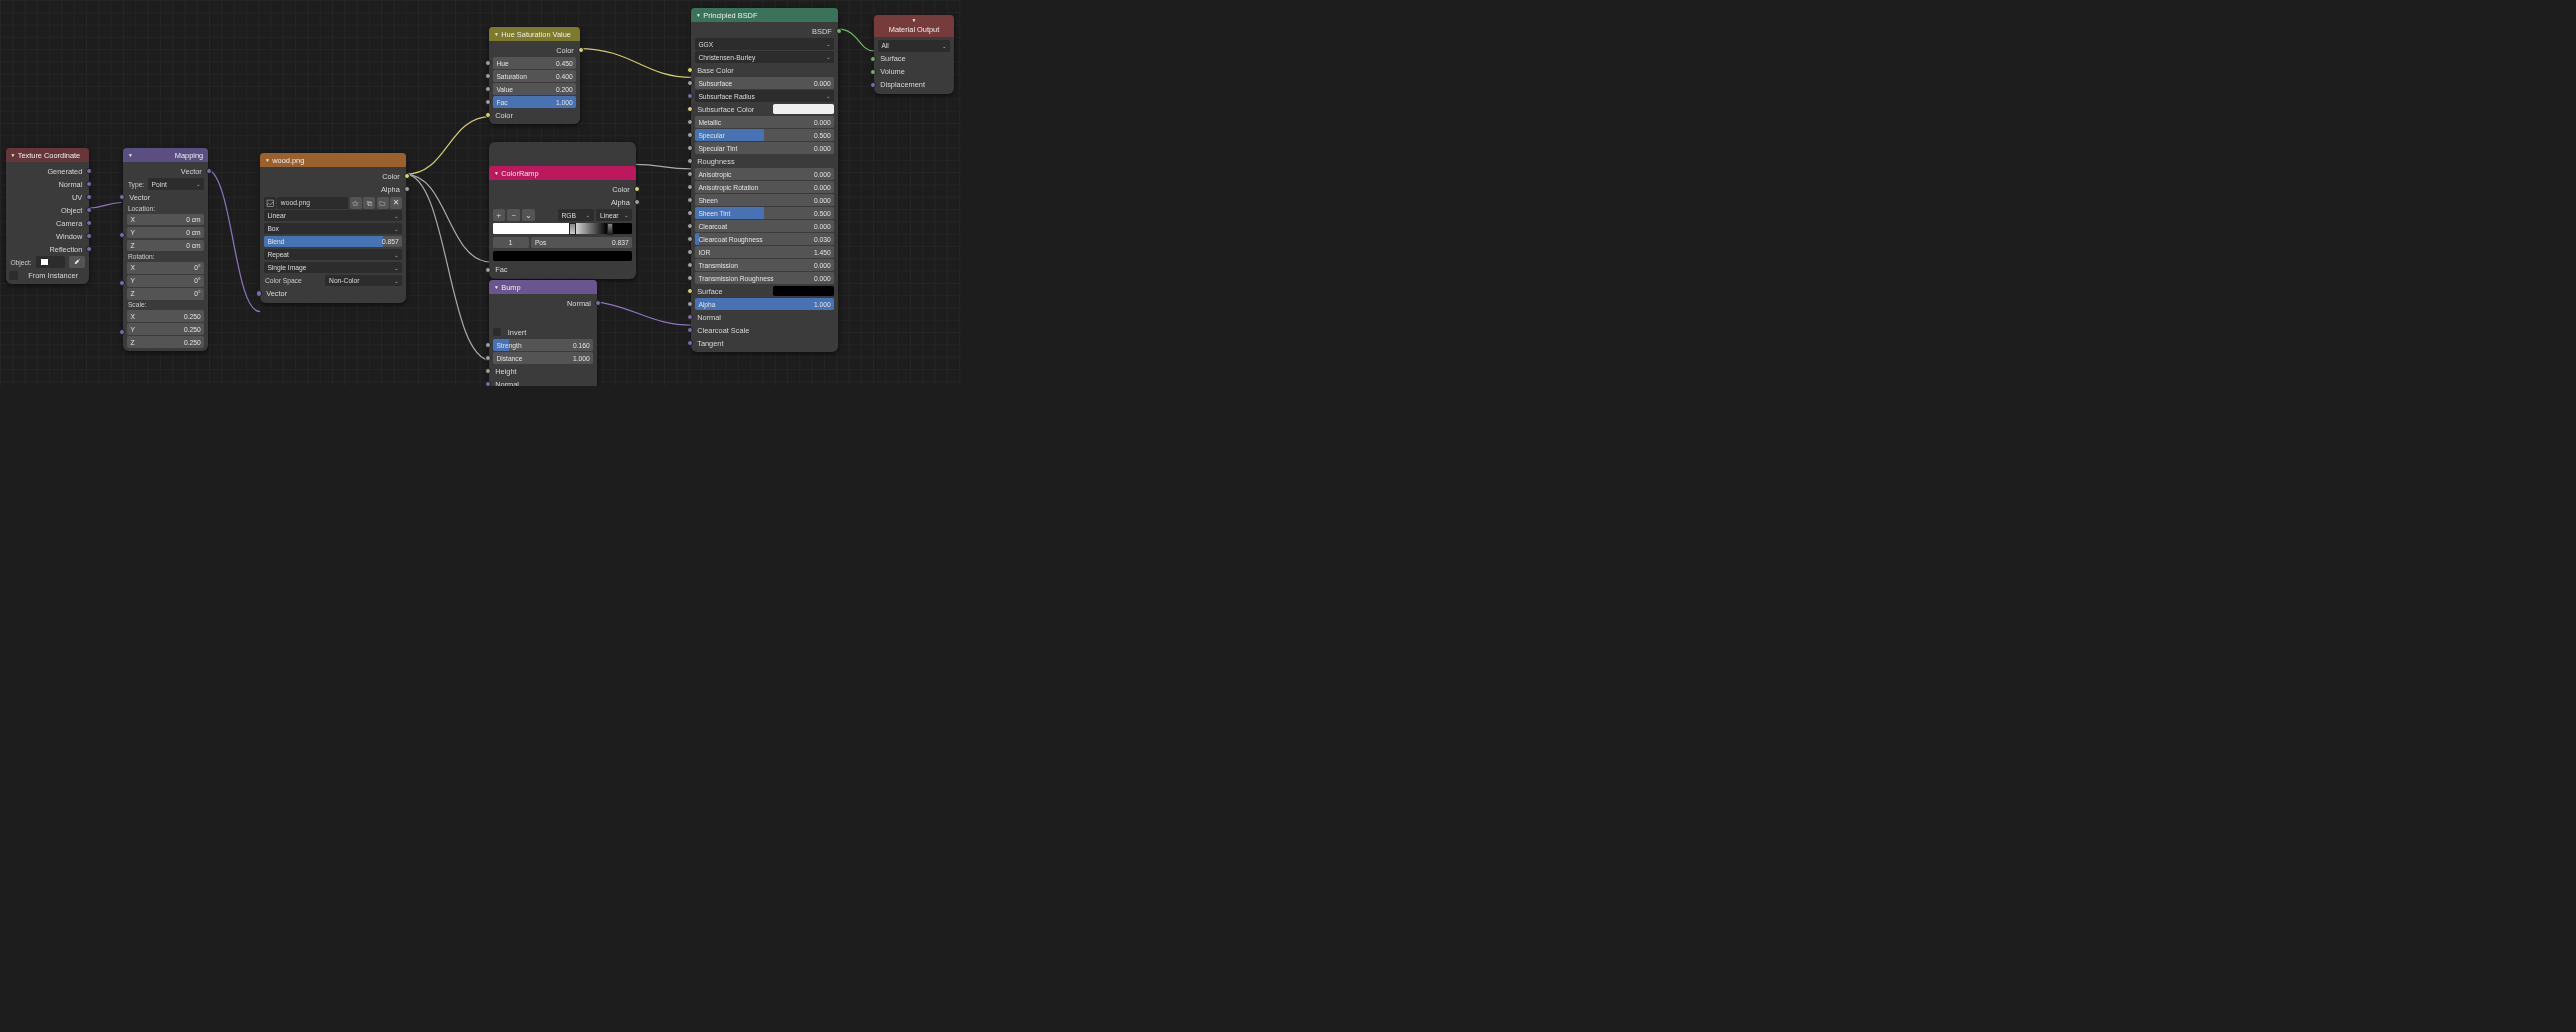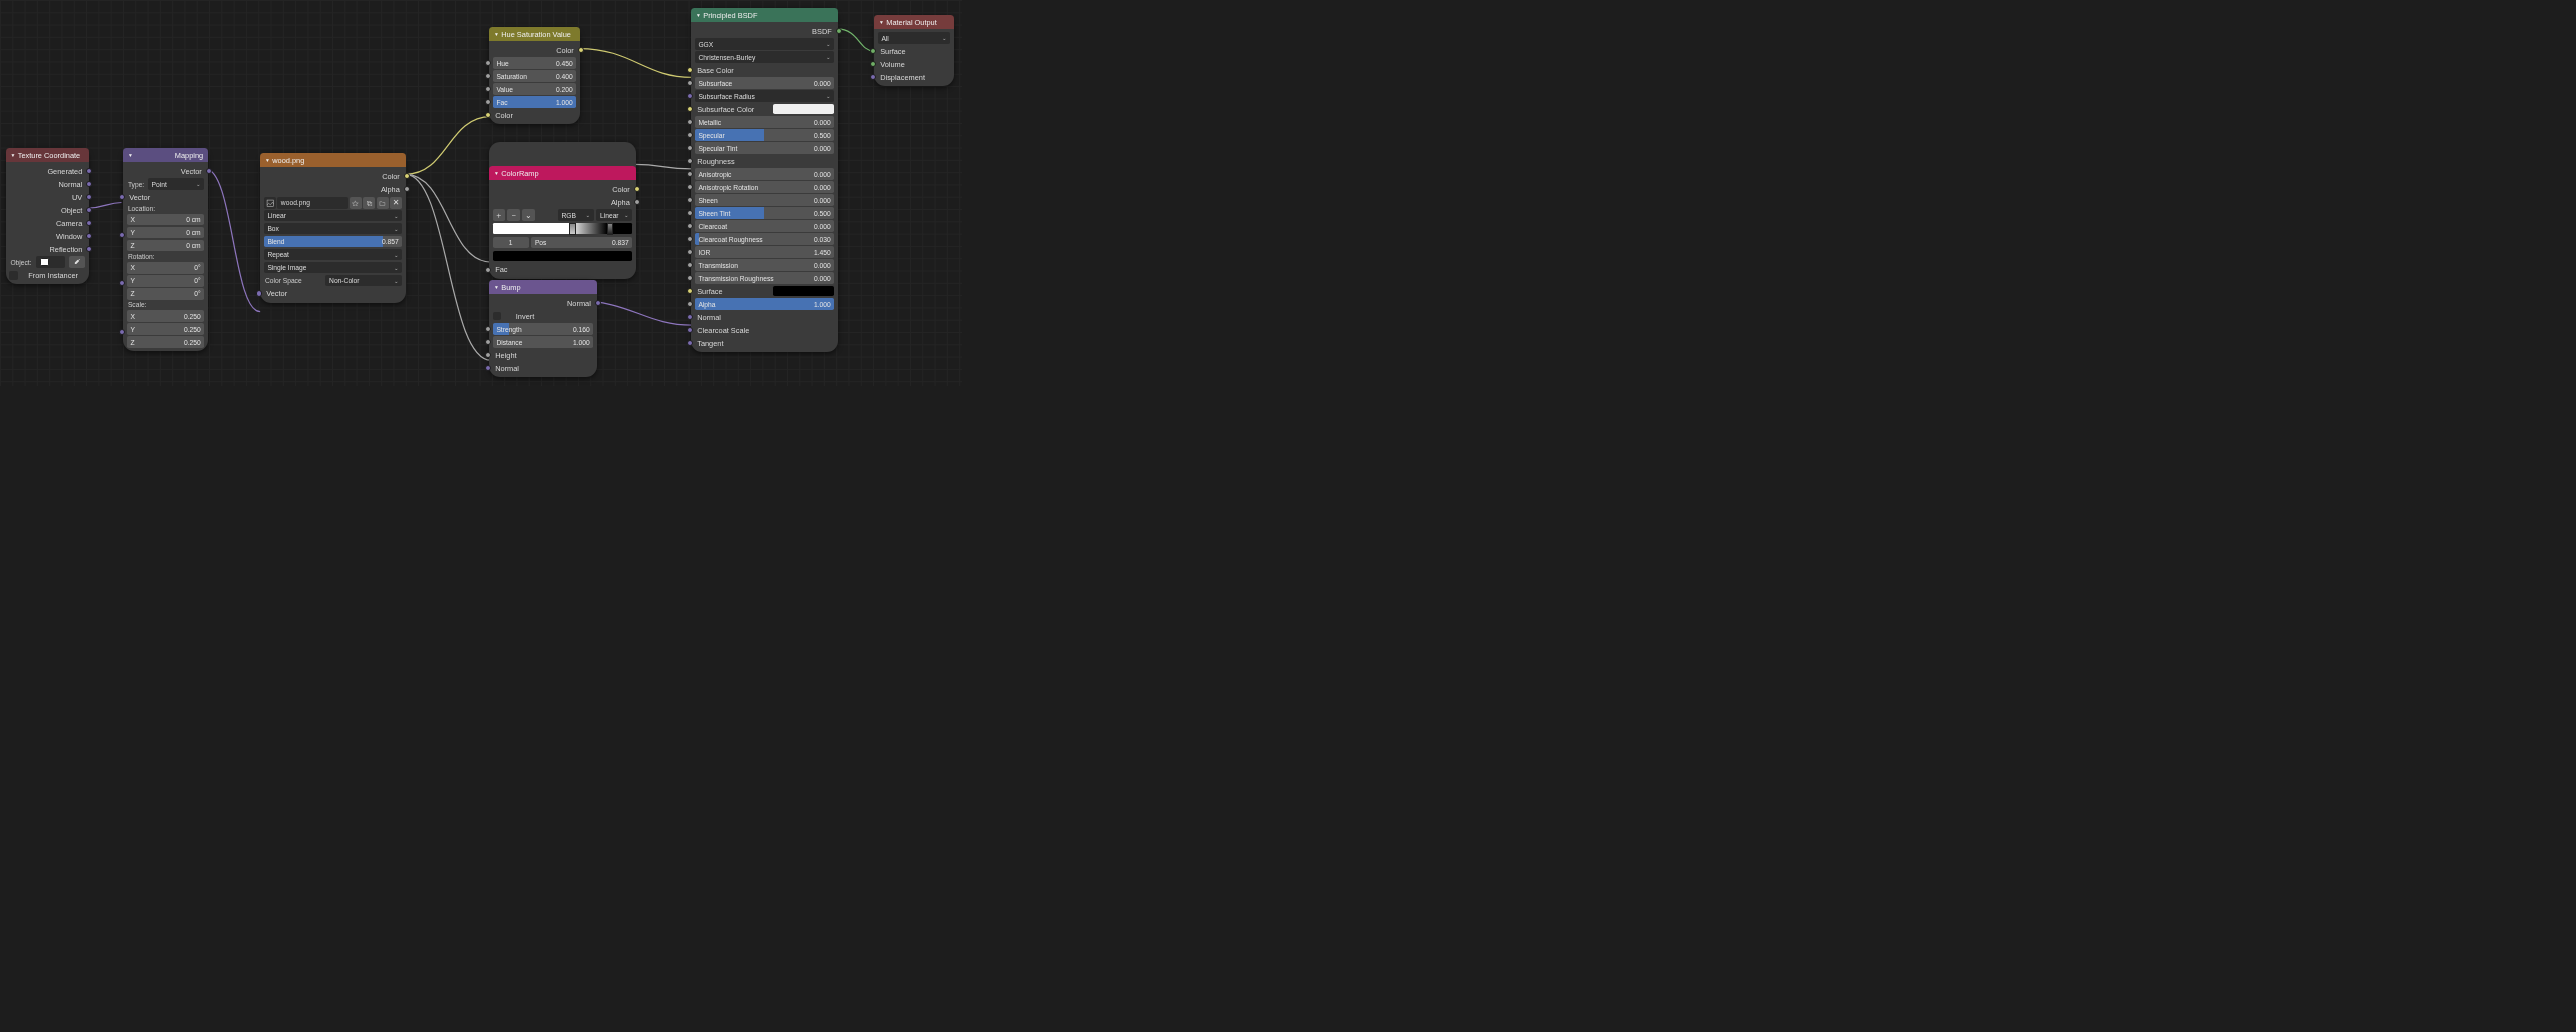--- a/index.html
+++ b/index.html
@@ -31,21 +31,21 @@
     inset: 0;
     width: 100%;
     height: 100%;
     pointer-events: none;
     z-index: 1;
   }
   
   .node {
     position: absolute;
     background: #3b3b3b;
-    border-radius: 11px;
+    border-radius: 6px;
     box-shadow: 0 1.2px 4.9px rgba(0,0,0,0.5);
     z-index: 2;
   }
   
   .node-header {
     padding: 2.5px 4.9px;
     border-radius: 3.7px 3.7px 0 0;
     color: #eee;
     display: flex;
     align-items: center;
@@ -53,21 +53,21 @@
   }
   .node-header .tri { font-size: 4.9px; }
   
   .hdr-red    { background: #67363a; }
   .hdr-purple { background: #5b4e80; justify-content: space-between; }
   .hdr-orange { background: #9a602d; }
   .hdr-olive  { background: #7e7a2c; }
   .hdr-blue   { background: #be185d; margin-top: 24px; }
   .hdr-violet { background: #6b558f; }
   .hdr-green  { background: #3a7359; }
-  .hdr-dred   { background: #763c3c; }
+  .hdr-dred   { background: #763c3c; flex-direction: column; }
   
   .node-body { padding: 2.5px 3.7px; }
   
   .row {
     display: flex;
     align-items: center;
     height: 13px;
     gap: 2.5px;
     position: relative;
   }
@@ -525,21 +525,21 @@
 <div class="node" style="left:489px; top:280px; width:108px;">
   <div class="node-header hdr-violet">
     <span class="tri">▼</span>
     <span>Bump</span>
   </div>
   <div class="node-body">
     <div class="row right">
         <span class="label">Normal</span>
         <span class="socket sock-purple out"></span>
       </div>
-    <div class="row left" style="gap:12px;">
+    <div class="row left" style="gap:4px;margin-top:16px;">
         <span class="checkbox"></span>
         <span class="label">Invert</span>
       </div>
     <div class="row">
         <span class="socket sock-grey in"></span>
         <div class="field slider-blue" style="--pct:16%">
           <span>Strength</span>
           <span>0.160</span>
         </div>
       </div>

